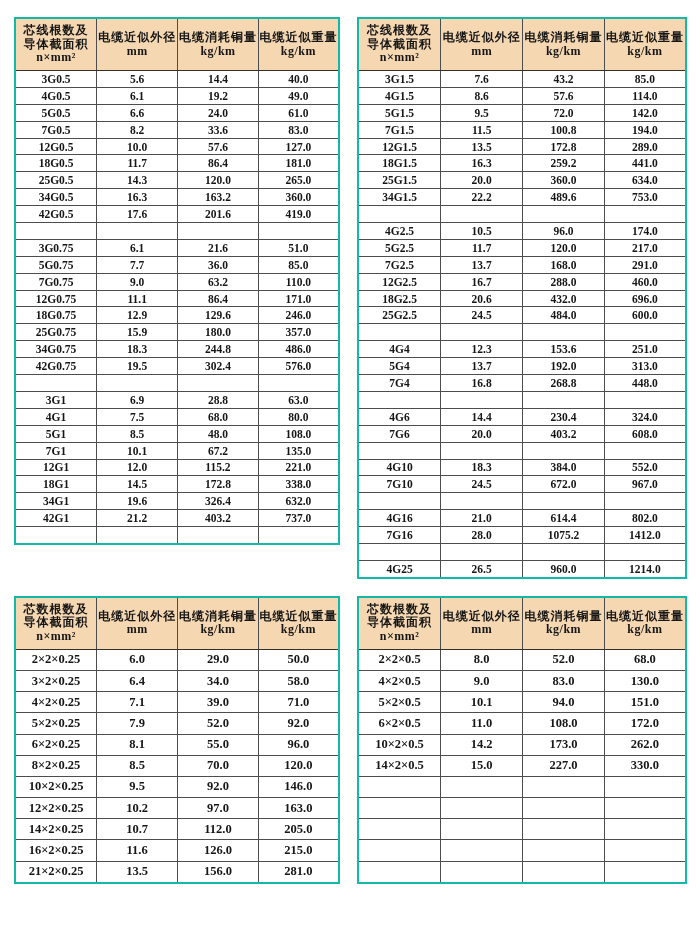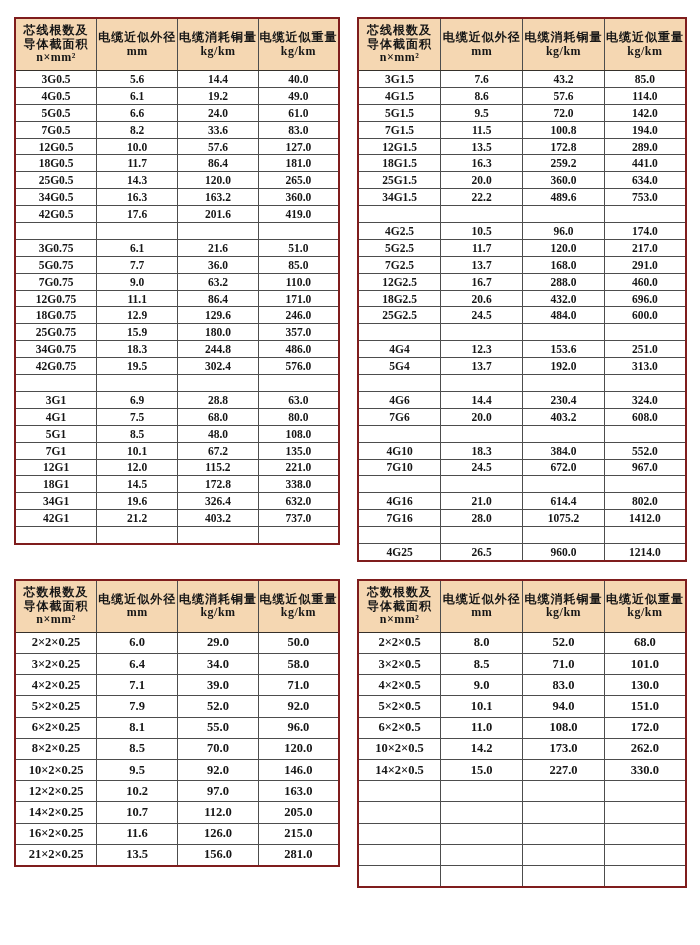--- a/index.html
+++ b/index.html
@@ -32,21 +32,21 @@
     font-weight: bold;
     color: #161616;
   }
   table.spec th, table.spec td {
     border: 1px solid #4d4d4d;
     text-align: center;
     vertical-align: middle;
     overflow: hidden;
     white-space: nowrap;
   }
-  table.spec { border: 2px solid #7f1d1d; }
+  table.spec { border: 2px solid #14b8a6; }
   table.spec th {
     background: #f5d7b2;
     border-bottom: 1.5px solid #35302a;
     font-size: 12px;
     line-height: 1.14;
     letter-spacing: 1px;
     font-weight: bold;
     padding: 5px 0;
   }
   table.spec th .hline { display: block; }
@@ -408,20 +408,26 @@
             <td>153.6</td>
             <td>251.0</td>
           </tr>
           <tr>
             <td>5G4</td>
             <td>13.7</td>
             <td>192.0</td>
             <td>313.0</td>
           </tr>
           <tr>
+            <td>7G4</td>
+            <td>16.8</td>
+            <td>268.8</td>
+            <td>448.0</td>
+          </tr>
+          <tr>
             <td></td>
             <td></td>
             <td></td>
             <td></td>
           </tr>
           <tr>
             <td>4G6</td>
             <td>14.4</td>
             <td>230.4</td>
             <td>324.0</td>
@@ -610,26 +616,20 @@
           </tr>
         </thead>
         <tbody>
           <tr>
             <td>2×2×0.5</td>
             <td>8.0</td>
             <td>52.0</td>
             <td>68.0</td>
           </tr>
           <tr>
-            <td>3×2×0.5</td>
-            <td>8.5</td>
-            <td>71.0</td>
-            <td>101.0</td>
-          </tr>
-          <tr>
             <td>4×2×0.5</td>
             <td>9.0</td>
             <td>83.0</td>
             <td>130.0</td>
           </tr>
           <tr>
             <td>5×2×0.5</td>
             <td>10.1</td>
             <td>94.0</td>
             <td>151.0</td>

